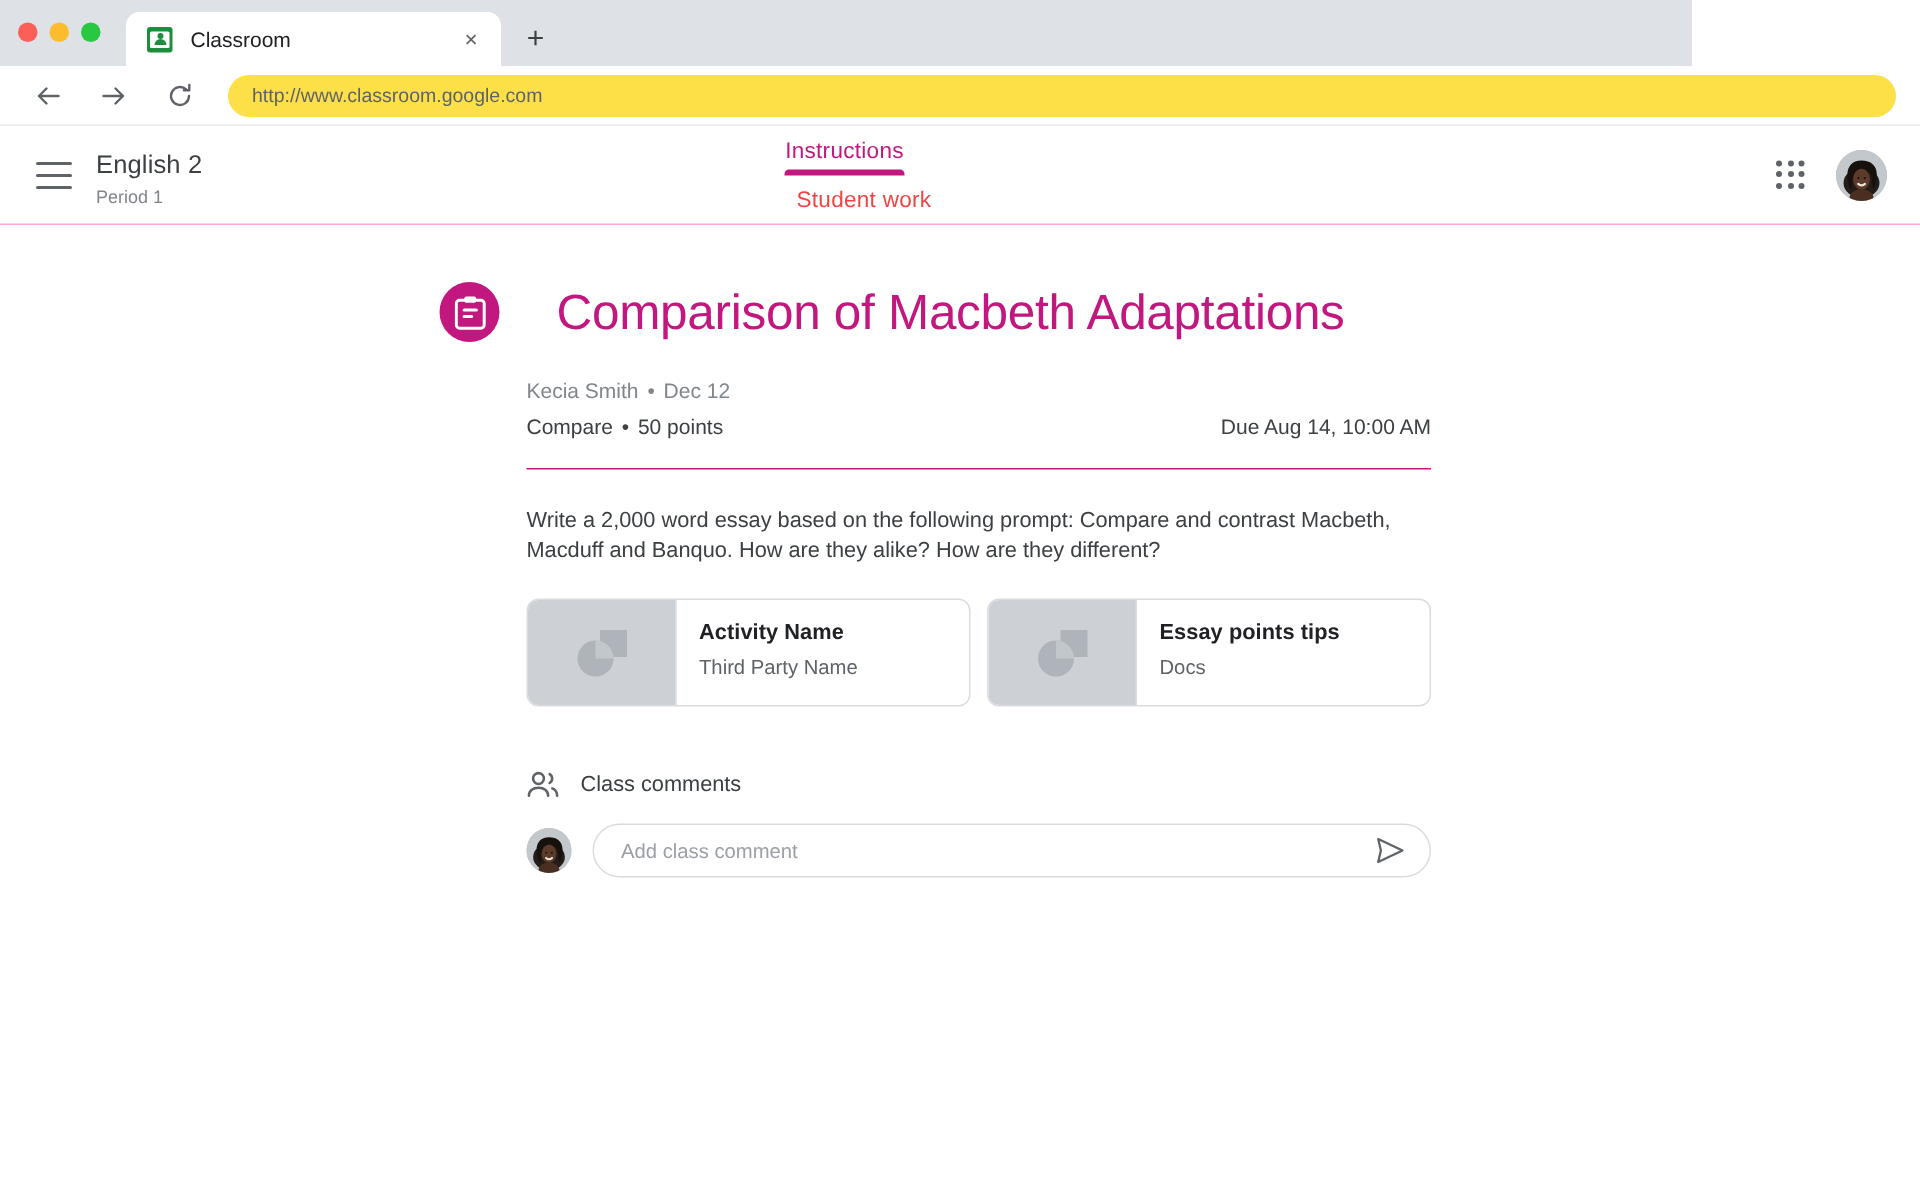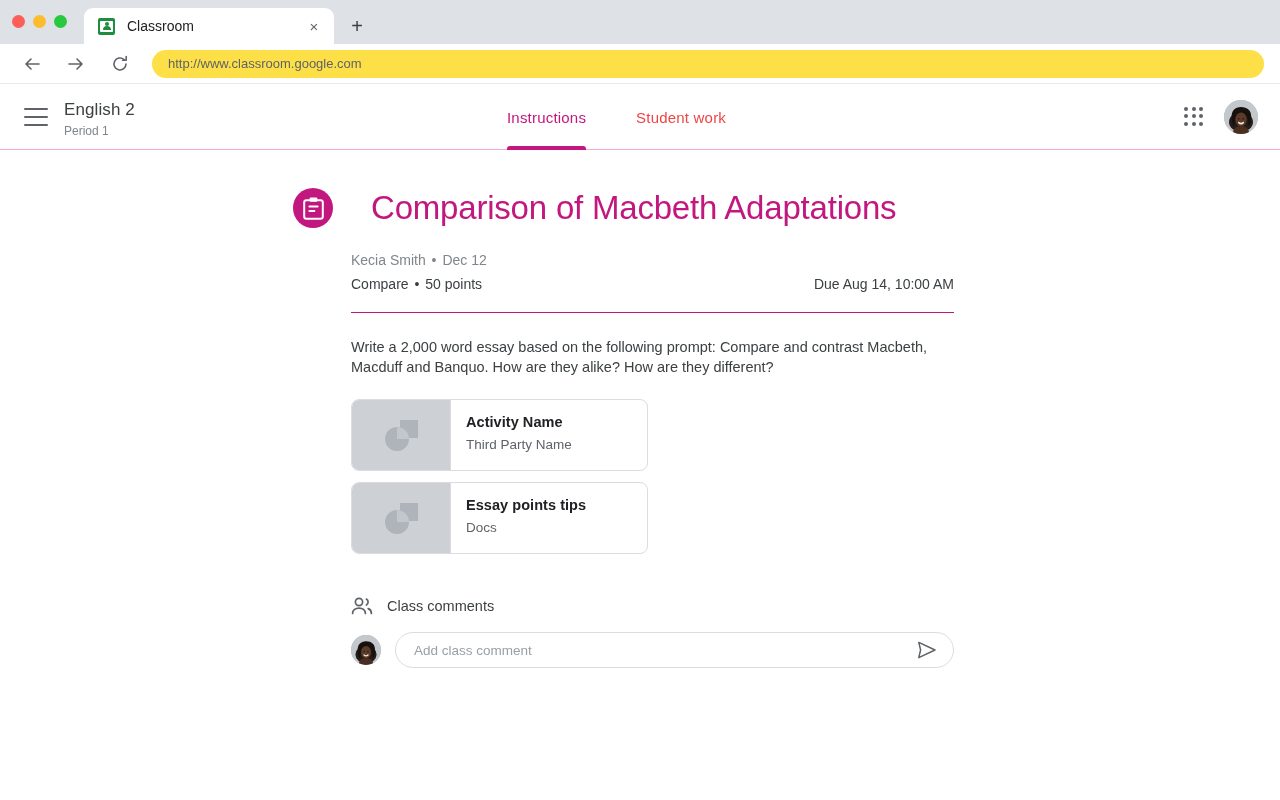--- a/index.html
+++ b/index.html
@@ -8,21 +8,21 @@
     margin: 0; padding: 0;
     width: 1280px; height: 800px;
     overflow: hidden;
     background: #ffffff;
     font-family: "Liberation Sans", sans-serif;
     -webkit-font-smoothing: antialiased;
   }
 
   
   .browser-chrome {
-    width: 1280px;
+    width: 1128px;
     height: 44px;
     background: #dee1e6;
     position: relative;
   }
   .traffic-lights {
     position: absolute;
     left: 12px; top: 15px;
     display: flex;
     gap: 8px;
     align-items: center;
@@ -176,20 +176,21 @@
     line-height: 16px;
     margin-top: 3px;
   }
   .tabs {
     position: absolute;
     left: 507px; top: 0;
     height: 66px;
     display: flex;
     align-items: center;
     gap: 0;
+    flex-direction: column;
   }
   .app-tab {
     position: relative;
     height: 66px;
     display: flex;
     align-items: center;
     font-size: 15px;
     cursor: pointer;
     color: #ef4444;
     padding: 0 24px;
@@ -312,21 +313,20 @@
     font-size: 14.5px;
     line-height: 20px;
     color: #3c4043;
   }
 
   .attachments {
     margin-left: 61px;
     margin-top: 22px;
     display: flex;
     gap: 11px;
-    flex-direction: column;
   }
   .att-card {
     width: 297px;
     height: 72px;
     border: 1px solid #dadce0;
     border-radius: 8px;
     background: #ffffff;
     display: flex;
     overflow: hidden;
     cursor: pointer;

